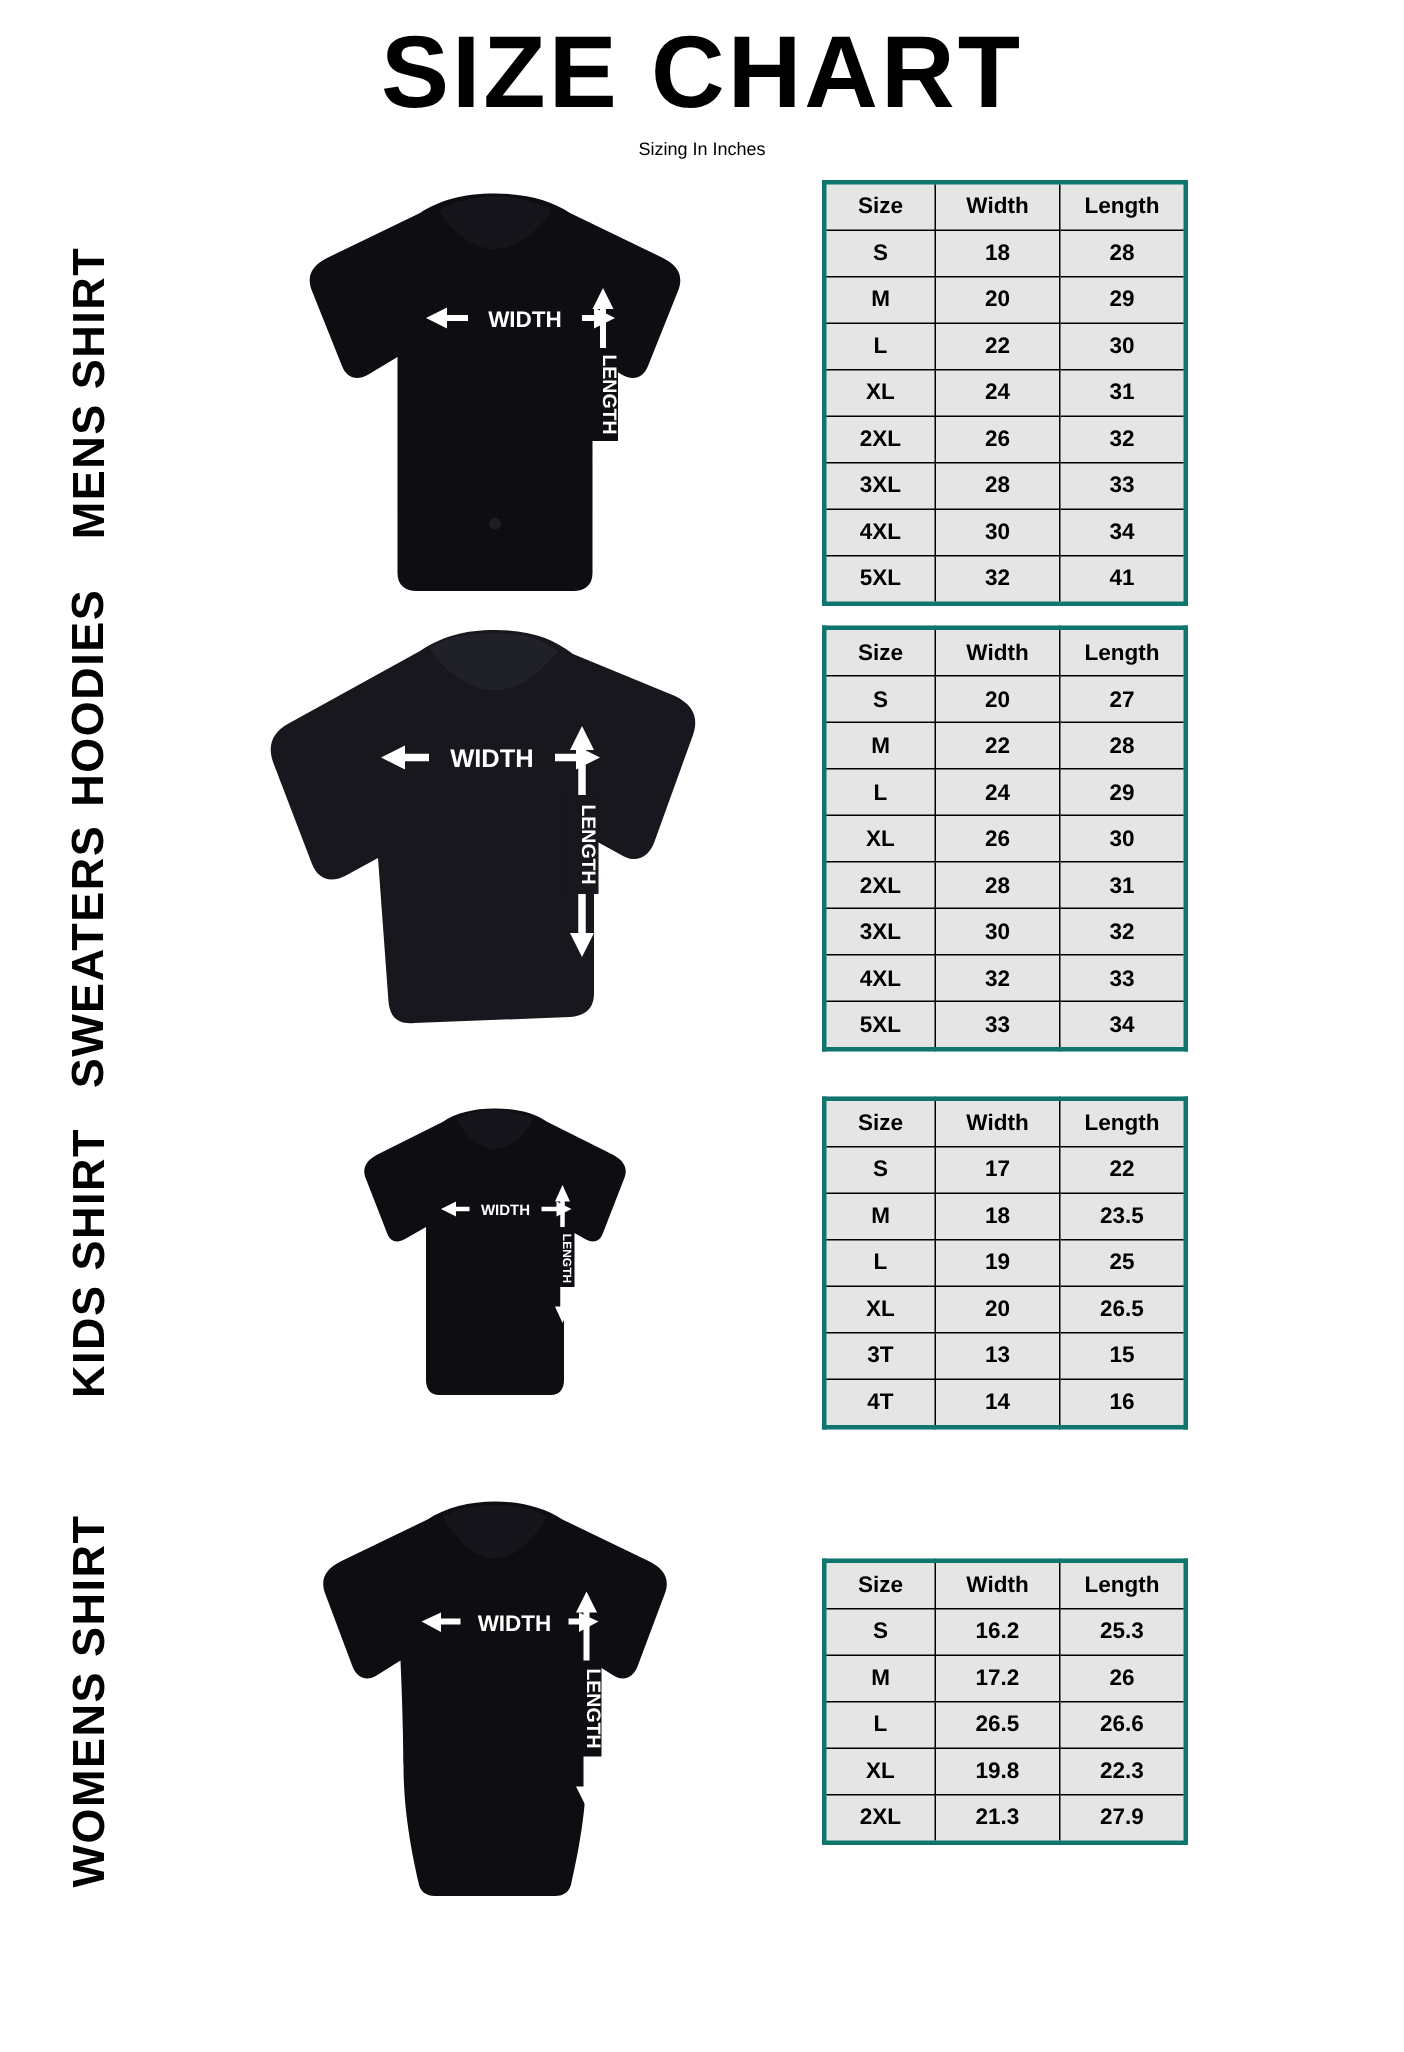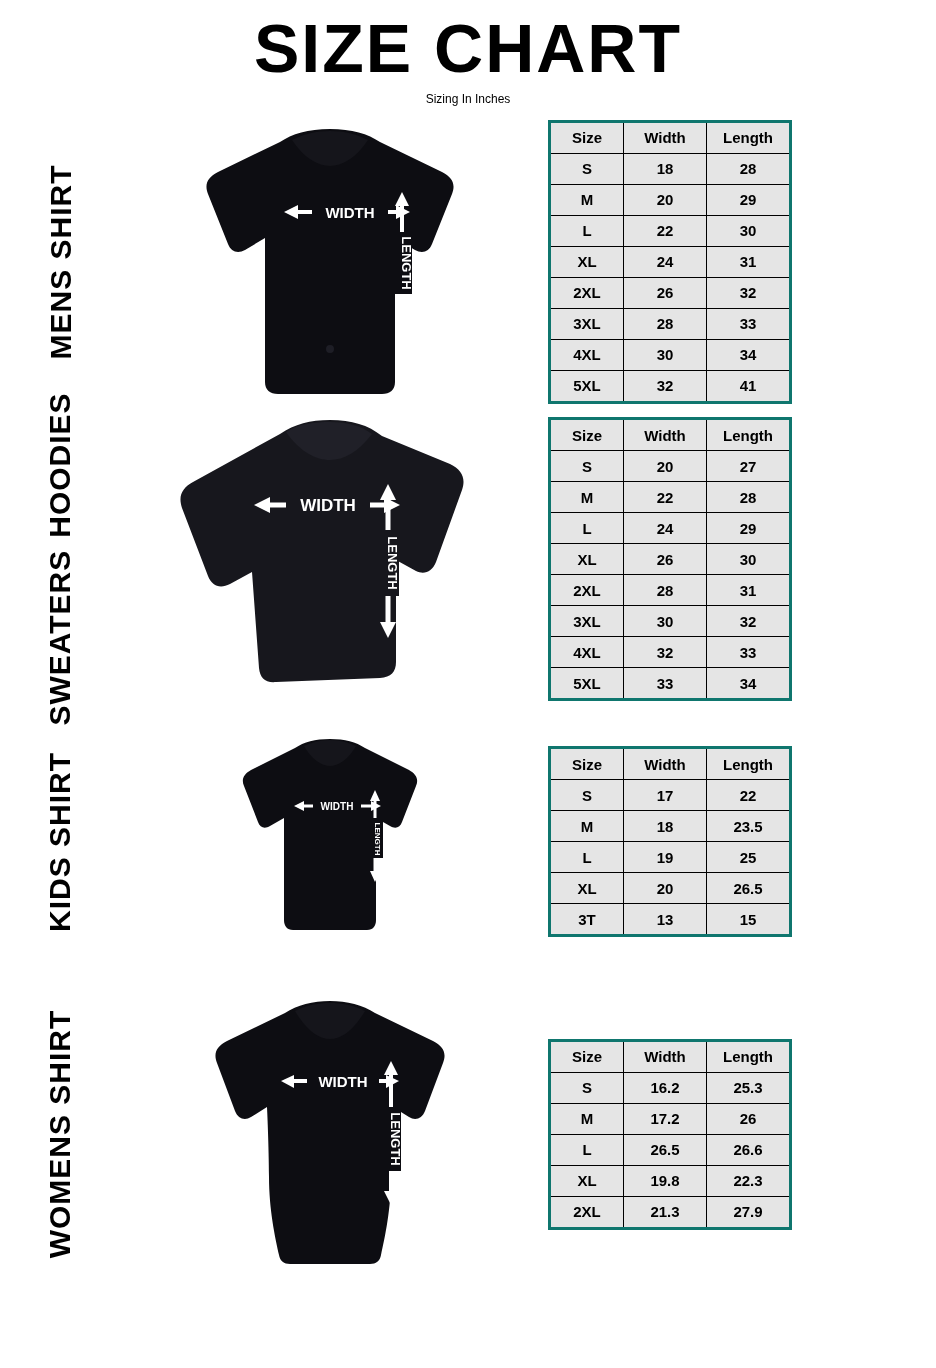--- a/index.html
+++ b/index.html
@@ -343,20 +343,25 @@
         <tr>
             <td>XL</td>
             <td>20</td>
             <td>26.5</td>
           </tr>
         <tr>
             <td>3T</td>
             <td>13</td>
             <td>15</td>
           </tr>
+        <tr>
+            <td>4T</td>
+            <td>14</td>
+            <td>16</td>
+          </tr>
       </tbody>
     </table>
   </div>
 </div>
 
 <div class="section" style="height:320px;">
   <div class="sec-label">
     <div class="vtext"><span>WOMENS SHIRT</span></div>
   </div>
   <div class="art">

